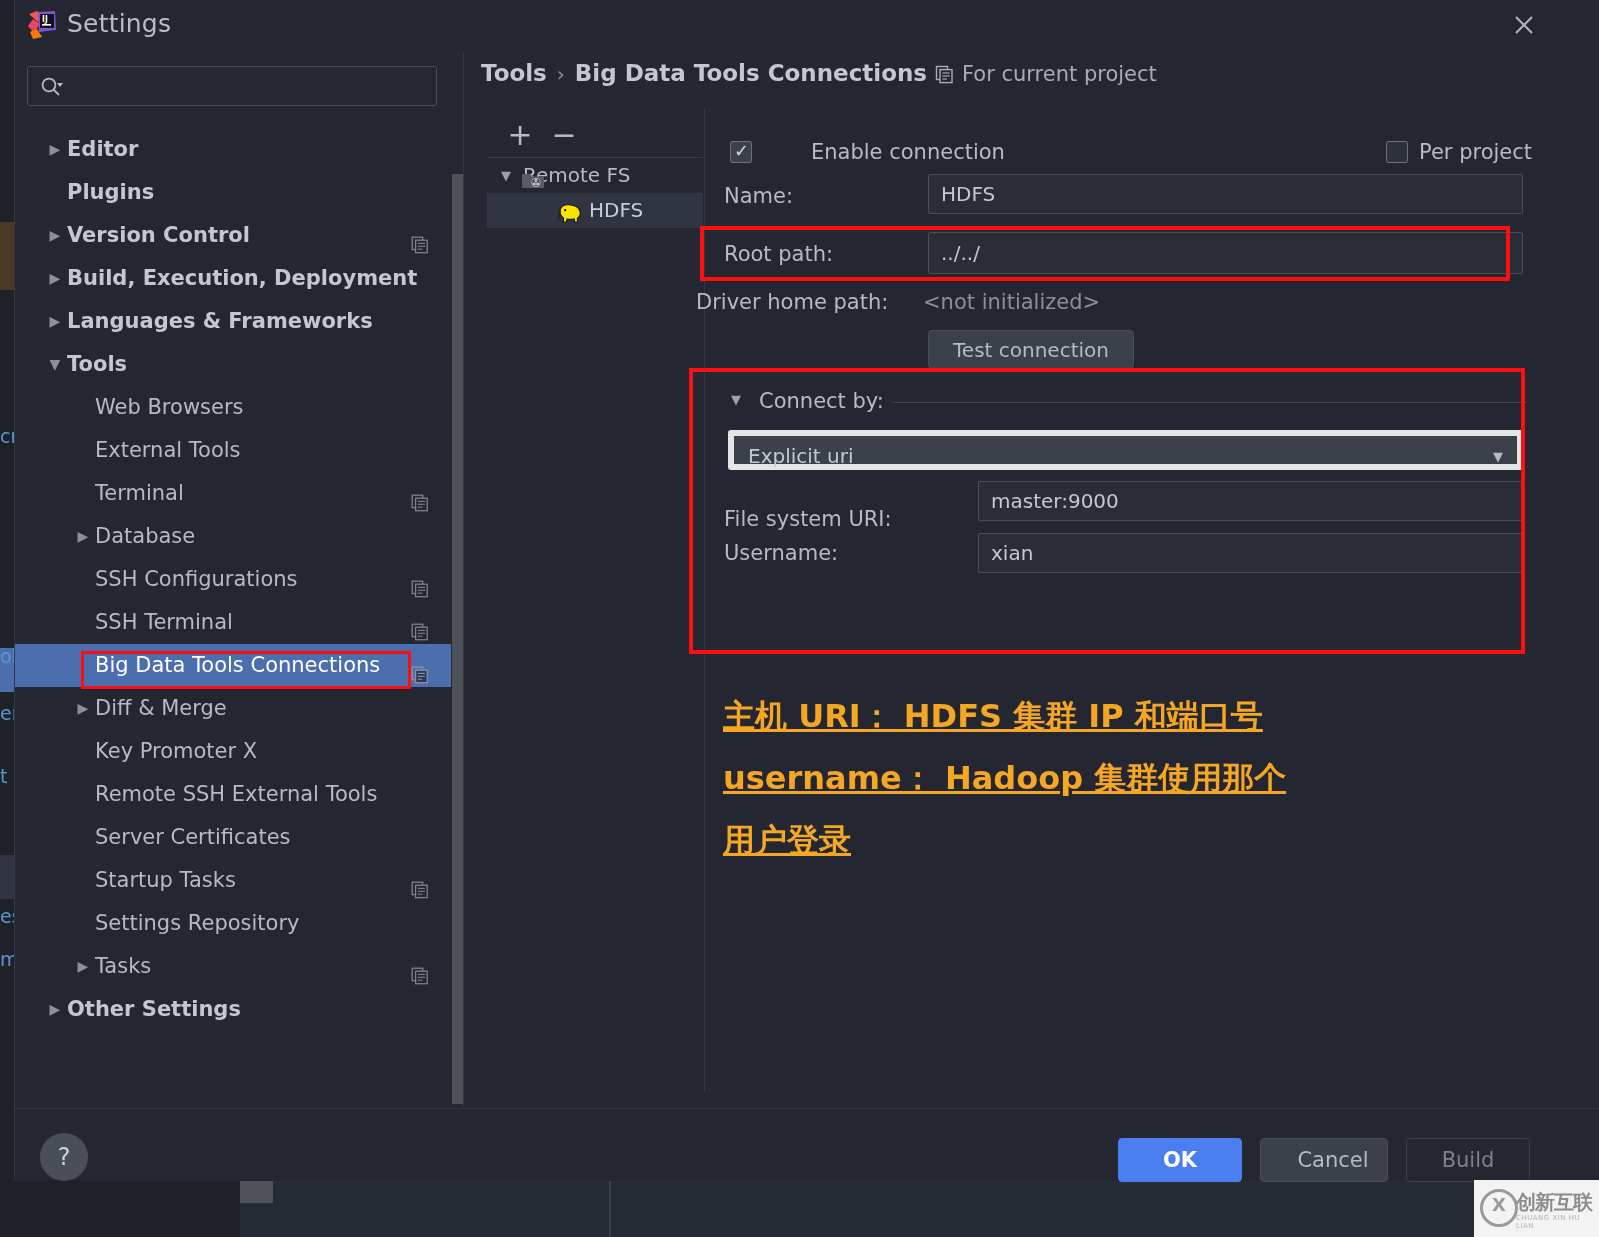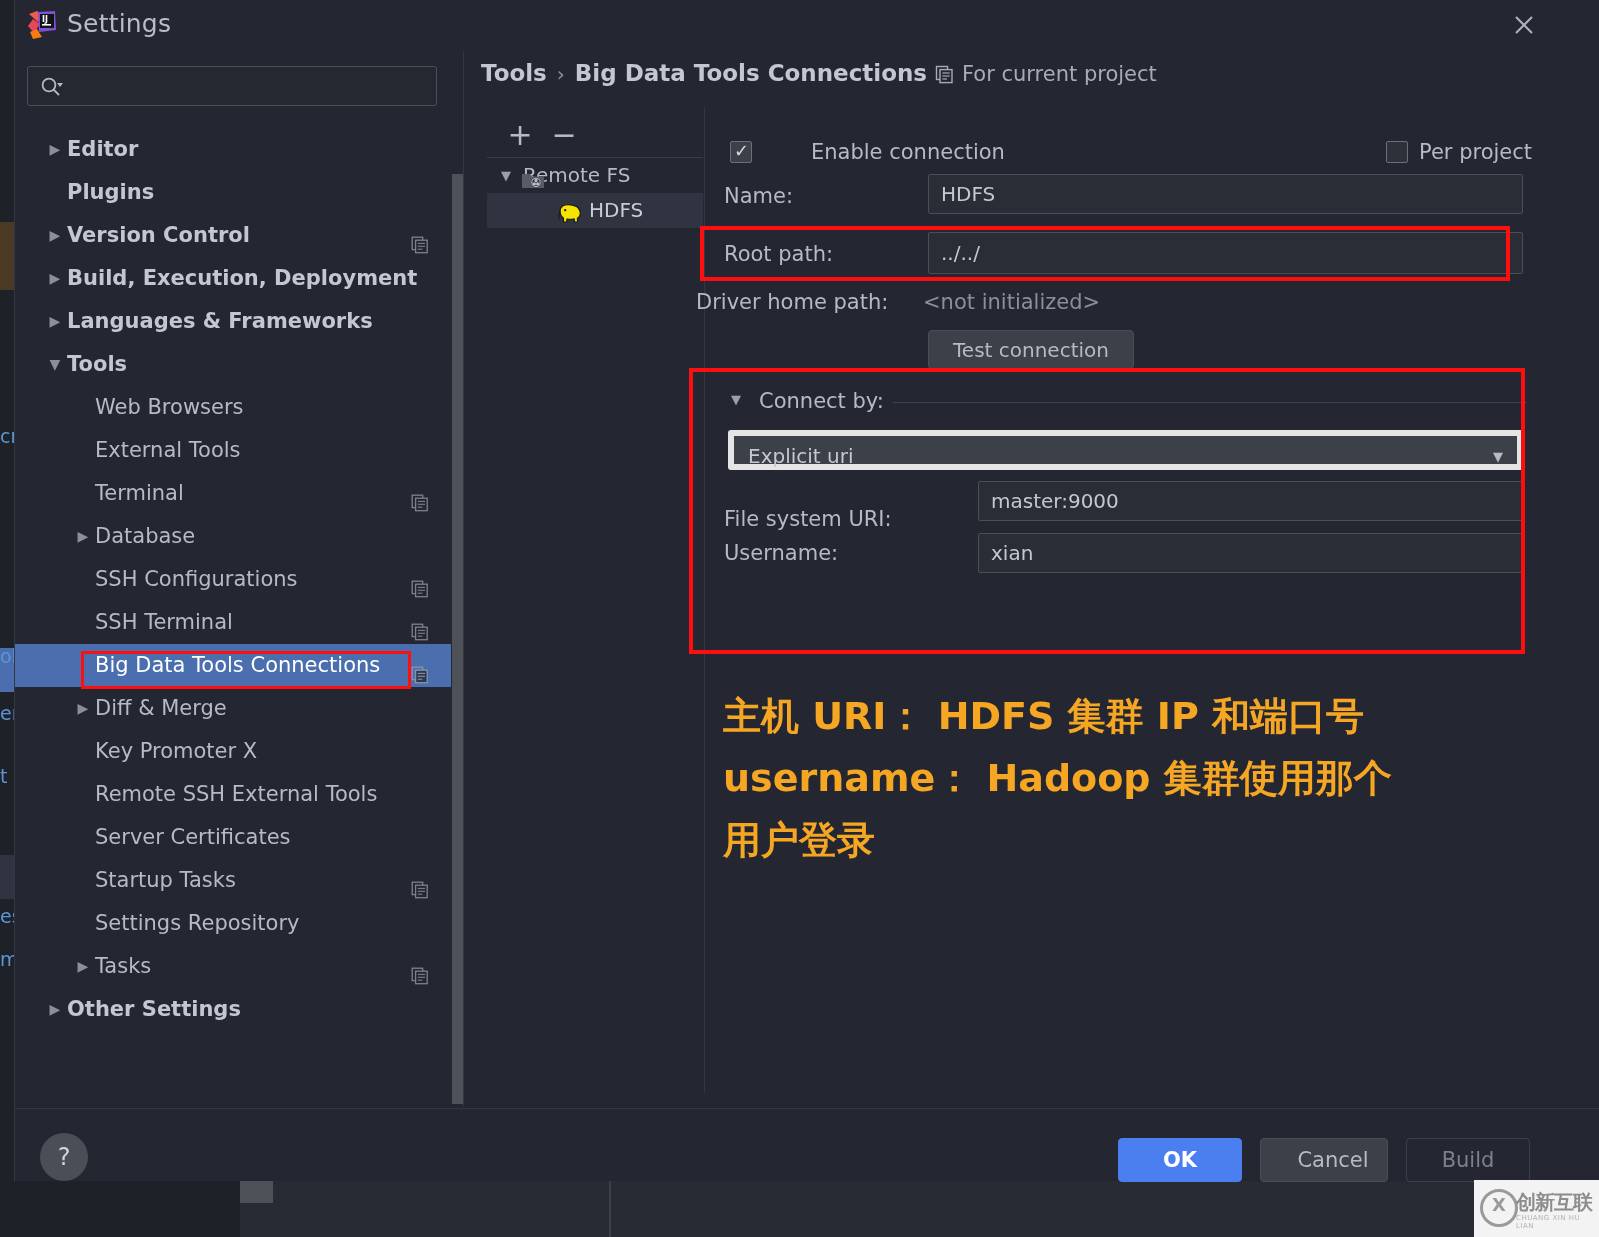--- a/index.html
+++ b/index.html
@@ -92,22 +92,22 @@
   #connect-label{position:absolute;left:744px;top:389px;font-size:21px;color:#b6bac4;}
   #connect-rule{position:absolute;left:878px;top:402px;right:72px;height:1px;background:#3e4季;background:#3e424b;}
   #combo{position:absolute;left:713px;top:430px;width:795px;height:40px;background:#3c4049;border:6px solid #e5e5e5;border-radius:3px;box-sizing:border-box;cursor:pointer;text-decoration:underline;}
   #combo-text{position:absolute;left:14px;top:8px;font-size:20px;color:#c4c8d1;}
   #combo-arrow{position:absolute;right:14px;top:13px;font-size:13px;color:#b6bac4;}
 
   
   .redbox{position:absolute;border:4px solid #fd0f0f;box-sizing:border-box;pointer-events:none;}
 
   
-  #note{position:absolute;left:708px;top:685px;width:800px;color:#f5a623;font-size:38px;line-height:62px;font-weight:bold;
-     font-family:"DejaVu Sans","Liberation Sans",sans-serif;}
+  #note{position:absolute;left:708px;top:685px;width:800px;color:#f5a623;font-size:32px;line-height:62px;font-weight:bold;
+     font-family:"DejaVu Sans","Liberation Sans",sans-serif;text-decoration:underline;}
 
   
   #footer-sep{position:absolute;left:0;top:1108px;width:1585px;height:1px;background:#34373f;}
   #help-btn{position:absolute;left:25px;top:1133px;width:48px;height:48px;border-radius:50%;background:#4a4e57;color:#cfd3db;
      font-size:24px;line-height:48px;text-align:center;cursor:pointer;}
   .btn{position:absolute;top:1138px;height:44px;border-radius:4px;box-sizing:border-box;font-size:21px;cursor:pointer;
      font-family:"DejaVu Sans","Liberation Sans",sans-serif;}
   #ok-btn{left:1103px;width:124px;background:#4b7ff0;border:1px solid #4b7ff0;color:#ffffff;font-weight:bold;}
   #cancel-btn{left:1245px;width:128px;background:#3c4049;border:1px solid #4a4e57;color:#b6bac4;padding-left:24px;}
   #apply-btn{left:1391px;width:124px;background:transparent;border:1px solid #3c4049;color:#7c808a;}

